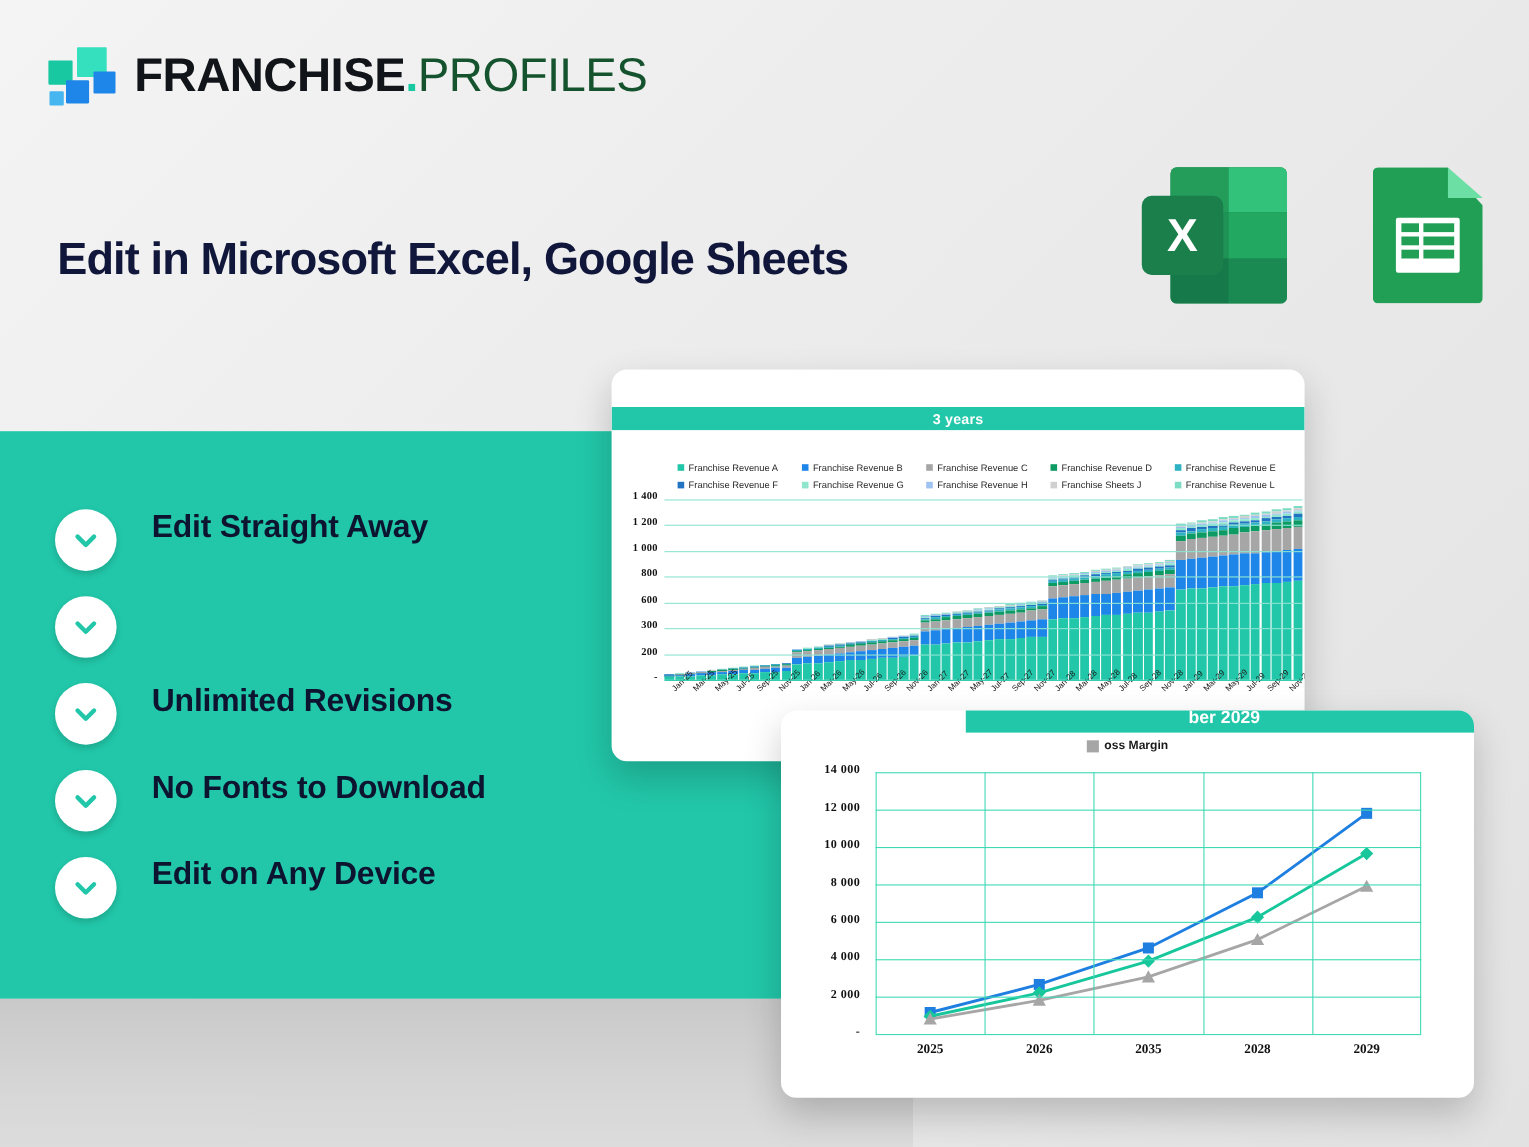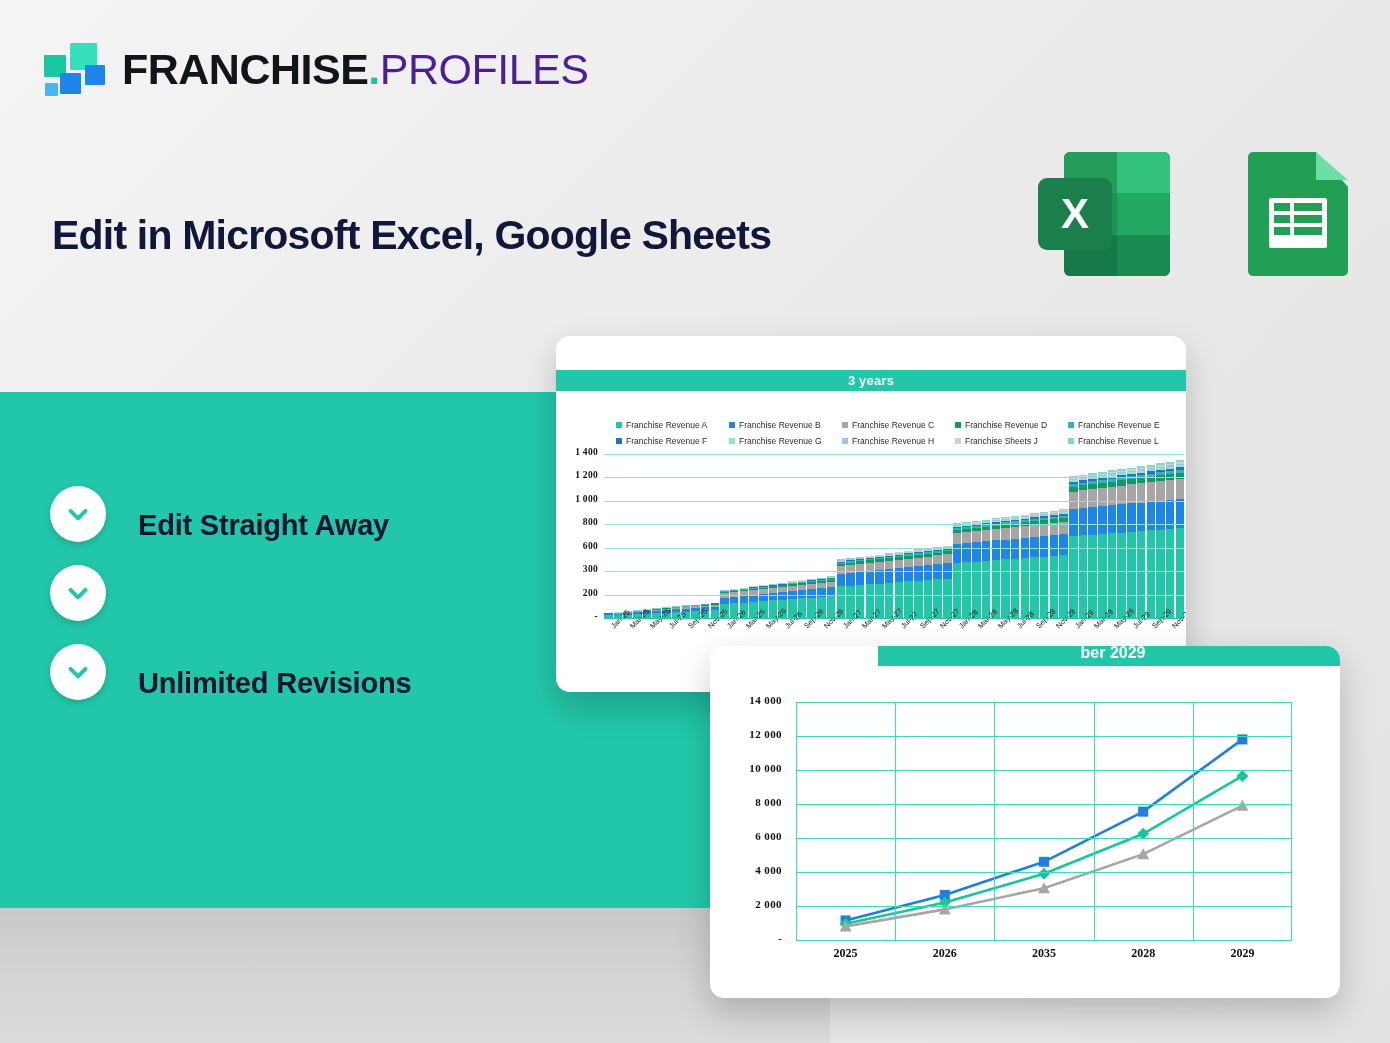--- a/index.html
+++ b/index.html
@@ -26,21 +26,21 @@
   #logo-mark { position: relative; width: 62px; height: 52px; }
   #logo-mark i { position: absolute; display: block; border-radius: 1px; }
   .sq1 { left: 0px;  top: 12px; width: 22px; height: 22px; background:#17c8a0; }
   .sq2 { left: 26px; top: 0px;  width: 27px; height: 27px; background:#35e0be; }
   .sq3 { left: 16px; top: 30px; width: 21px; height: 21px; background:#1e86e8; }
   .sq4 { left: 41px; top: 22px; width: 20px; height: 20px; background:#1e86e8; }
   .sq5 { left: 1px;  top: 40px; width: 13px; height: 13px; background:#45b6f0; }
   #logo-text { margin-left: 16px; font-size: 43px; letter-spacing: -0.5px; white-space: nowrap; }
   #logo-text .b { font-weight: 700; color: #111418; }
   #logo-text .dot { font-weight: 700; color: #17c8a0; }
-  #logo-text .l { font-weight: 400; color: #4c1d95; }
+  #logo-text .l { font-weight: 400; color: #14532d; }
 
   
   #headline {
     position: absolute; left: 52px; top: 212px;
     font-size: 41px; font-weight: 700; color: #10173a;
     letter-spacing: -0.8px; white-space: nowrap;
   }
 
   
   #app-icons { position: absolute; left: 1038px; top: 152px; display: flex; gap: 78px; }
@@ -64,21 +64,21 @@
   .sheets-icon .fold { position:absolute; right:0; top:0; width:32px; height:28px;
       background:#6ce0a4; clip-path: polygon(0 0, 100% 100%, 0 100%); }
   .sheets-icon .tbl { position:absolute; left:21px; top:46px; width:58px; height:50px;
       background:#fff; border-radius:2px; padding:5px; display:flex; flex-direction:column; gap:4px; }
   .sheets-icon .tbl .r { display:flex; gap:4px; height:8px; }
   .sheets-icon .tbl .r b { background:#21a055; display:block; }
   .sheets-icon .tbl .r b.a { width:16px; } .sheets-icon .tbl .r b.c { flex:1; }
 
   
   #features { position: absolute; left: 50px; top: 463px; }
-  .feature { display: flex; align-items: flex-end; height: 79px; }
+  .feature { display: flex; align-items: flex-start; height: 79px; }
   .feature .circle {
     width: 56px; height: 56px; border-radius: 50%; background: #ffffff;
     box-shadow: 0 3px 7px rgba(0,0,0,.17);
     display: flex; align-items: center; justify-content: center; flex: none;
   }
   .feature .label {
     margin-left: 32px; font-size: 29px; font-weight: 700; color: #0d1430;
     white-space: nowrap; letter-spacing: -0.2px;
   }
 
@@ -205,20 +205,36 @@
         </svg>
       </span>
     </div>
     <div class="feature">
       <span class="circle">
         <svg width="30" height="30" viewBox="0 0 24 24" fill="none">
           <path d="M6 9.5l6 6 6-6" stroke="#22c7a9" stroke-width="3.2" stroke-linecap="round" stroke-linejoin="round"></path>
         </svg>
       </span>
       <span class="label">Unlimited Revisions</span>
+    </div>
+    <div class="feature">
+      <span class="circle">
+        <svg width="30" height="30" viewBox="0 0 24 24" fill="none">
+          <path d="M6 9.5l6 6 6-6" stroke="#22c7a9" stroke-width="3.2" stroke-linecap="round" stroke-linejoin="round"></path>
+        </svg>
+      </span>
+      <span class="label">No Fonts to Download</span>
+    </div>
+    <div class="feature">
+      <span class="circle">
+        <svg width="30" height="30" viewBox="0 0 24 24" fill="none">
+          <path d="M6 9.5l6 6 6-6" stroke="#22c7a9" stroke-width="3.2" stroke-linecap="round" stroke-linejoin="round"></path>
+        </svg>
+      </span>
+      <span class="label">Edit on Any Device</span>
     </div>
   </div>
 
 <div class="card" id="card-bar">
   <div id="bar-banner">3 years</div>
   <div id="bar-legend">
       <div class="lg">
         <i style="background:#22c7a9"></i>
         <span>Franchise Revenue A</span>
       </div>
@@ -1029,20 +1045,26 @@
     <div class="gridline" style="top: 211.714px;"></div>
     <div class="gridline" style="top: 188.286px;"></div>
     <div class="gridline" style="top: 164.857px;"></div>
     <div class="gridline" style="top: 141.429px;"></div>
     <div class="gridline" style="top: 118px;"></div>
     <div class="gridline" style="top: 282px; background: rgb(34, 199, 169);"></div>
   </div>
 
 <div class="card" id="card-line">
   <div id="line-banner">ber 2029</div>
+  <div id="line-legend">
+      <div class="li">
+        <i style="background:#a6a6a6"></i>
+        <span>oss Margin</span>
+      </div>
+    </div>
   <div id="line-ylabels" style="top: 0px; height: 320px;">
       <div class="lylab" style="top: 286px; right: 8px;">-</div>
       <div class="lylab" style="top: 252px; right: 8px;">2 000</div>
       <div class="lylab" style="top: 218px; right: 8px;">4 000</div>
       <div class="lylab" style="top: 184px; right: 8px;">6 000</div>
       <div class="lylab" style="top: 150px; right: 8px;">8 000</div>
       <div class="lylab" style="top: 116px; right: 8px;">10 000</div>
       <div class="lylab" style="top: 82px; right: 8px;">12 000</div>
       <div class="lylab" style="top: 48px; right: 8px;">14 000</div>
     </div>

